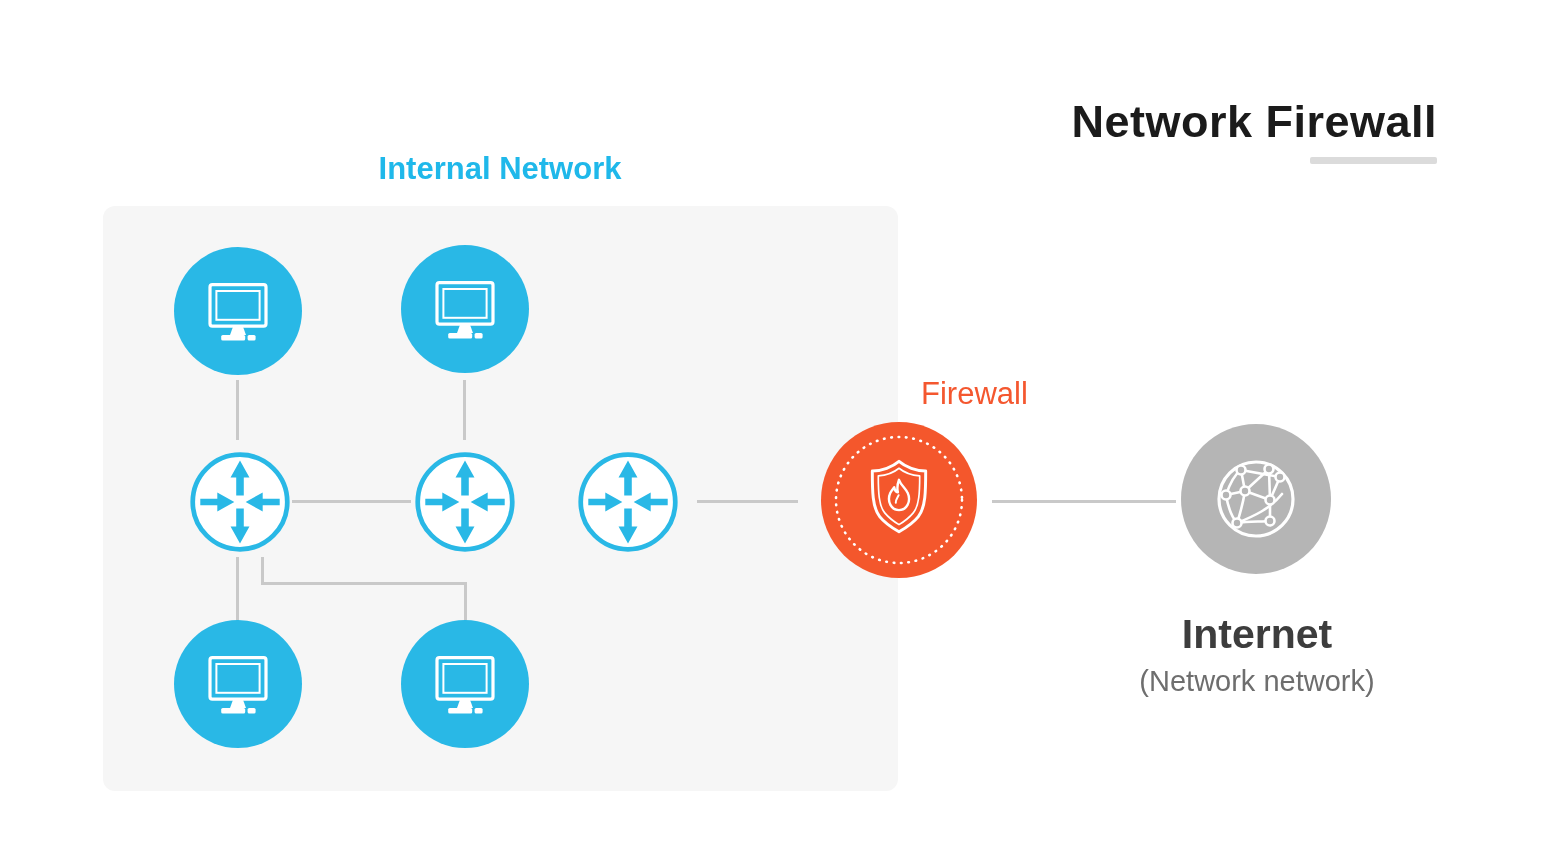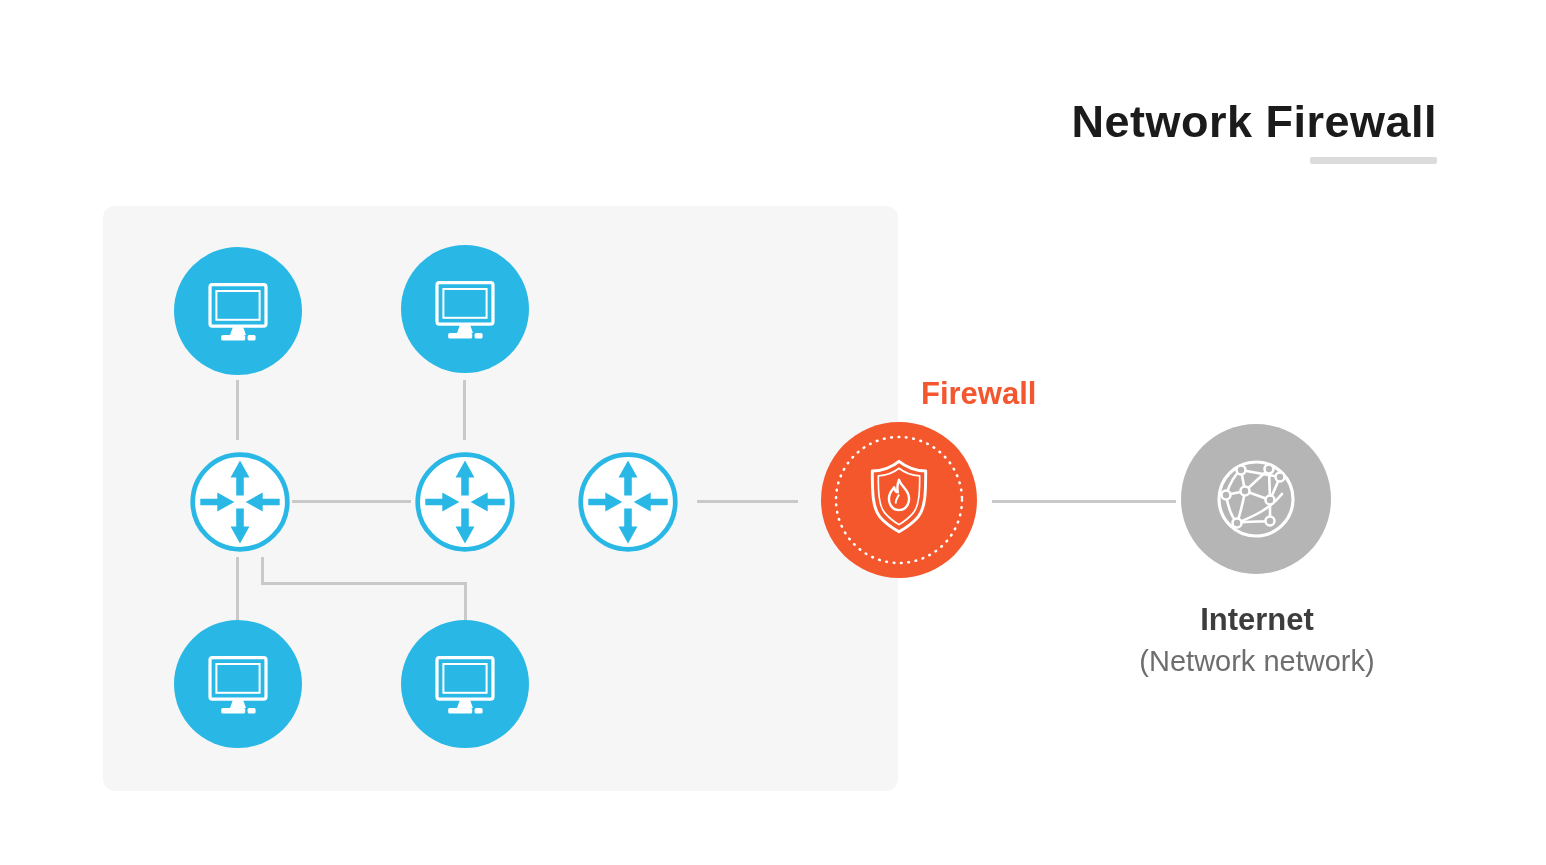--- a/index.html
+++ b/index.html
@@ -24,46 +24,47 @@
   .firewall-node{width:156px;height:156px;background:var(--orange);}
   .internet-node{width:150px;height:150px;background:var(--node-gray);}
 
   .title{position:absolute;top:96px;right:109px;font-size:45px;font-weight:800;
          letter-spacing:0.5px;color:var(--title-color);z-index:4;white-space:nowrap;}
   .title-underline{position:absolute;top:157px;right:109px;width:127px;height:7px;
          background:var(--underline);border-radius:2px;z-index:4;}
 
   .internal-label{position:absolute;top:151px;left:500px;transform:translateX(-50%);
          font-size:31px;font-weight:700;color:var(--cyan-text);z-index:4;white-space:nowrap;}
-  .firewall-label{position:absolute;top:376px;left:921px;font-size:31px;font-weight:700;
+  .firewall-label{position:absolute;top:376px;left:921px;font-size:31px;font-weight:400;
          color:var(--orange-text);z-index:4;white-space:nowrap;}
 
   .internet-caption{position:absolute;top:602px;left:1257px;transform:translateX(-50%);
          text-align:center;z-index:4;white-space:nowrap;}
-  .internet-caption .main{font-size:31px;font-weight:700;color:var(--internet-title);}
+  .internet-caption .main{font-size:41px;font-weight:700;color:var(--internet-title);margin-top:9px;}
   .internet-caption .sub{font-size:29px;font-weight:400;color:var(--internet-sub);margin-top:7px;}
 
   svg{display:block;}
   .router-svg .ring{fill:#fff;stroke:var(--cyan);stroke-width:5;}
   .router-svg .arrow{fill:var(--cyan);}
   .monitor-svg *{stroke:#fff;fill:none;}
   .monitor-svg .filled{fill:#fff;stroke:none;}
   .shield-svg *{stroke:#fff;fill:none;stroke-linecap:round;stroke-linejoin:round;}
   .ring-dotted{position:absolute;inset:0;}
   .globe-svg *{stroke:#fff;fill:none;stroke-linecap:round;}
   .globe-svg .gnode{fill:var(--node-gray);stroke:#fff;}
 </style>
 </head>
 <body>
 
 <div class="stage">
 
   <div class="title">Network Firewall</div>
   <div class="title-underline"></div>
 
+  <div class="internal-label">Internal Network</div>
   <div class="firewall-label">Firewall</div>
 
   <div class="panel"></div>
 
   <div class="line" style="left:236px;top:380px;width:3px;height:60px;"></div>
   <div class="line" style="left:463px;top:380px;width:3px;height:60px;"></div>
   <div class="line" style="left:292px;top:500px;width:119px;height:3px;"></div>
   <div class="line" style="left:236px;top:557px;width:3px;height:64px;"></div>
   <div class="line" style="left:261px;top:557px;width:3px;height:28px;"></div>
   <div class="line" style="left:261px;top:582px;width:206px;height:3px;"></div>

